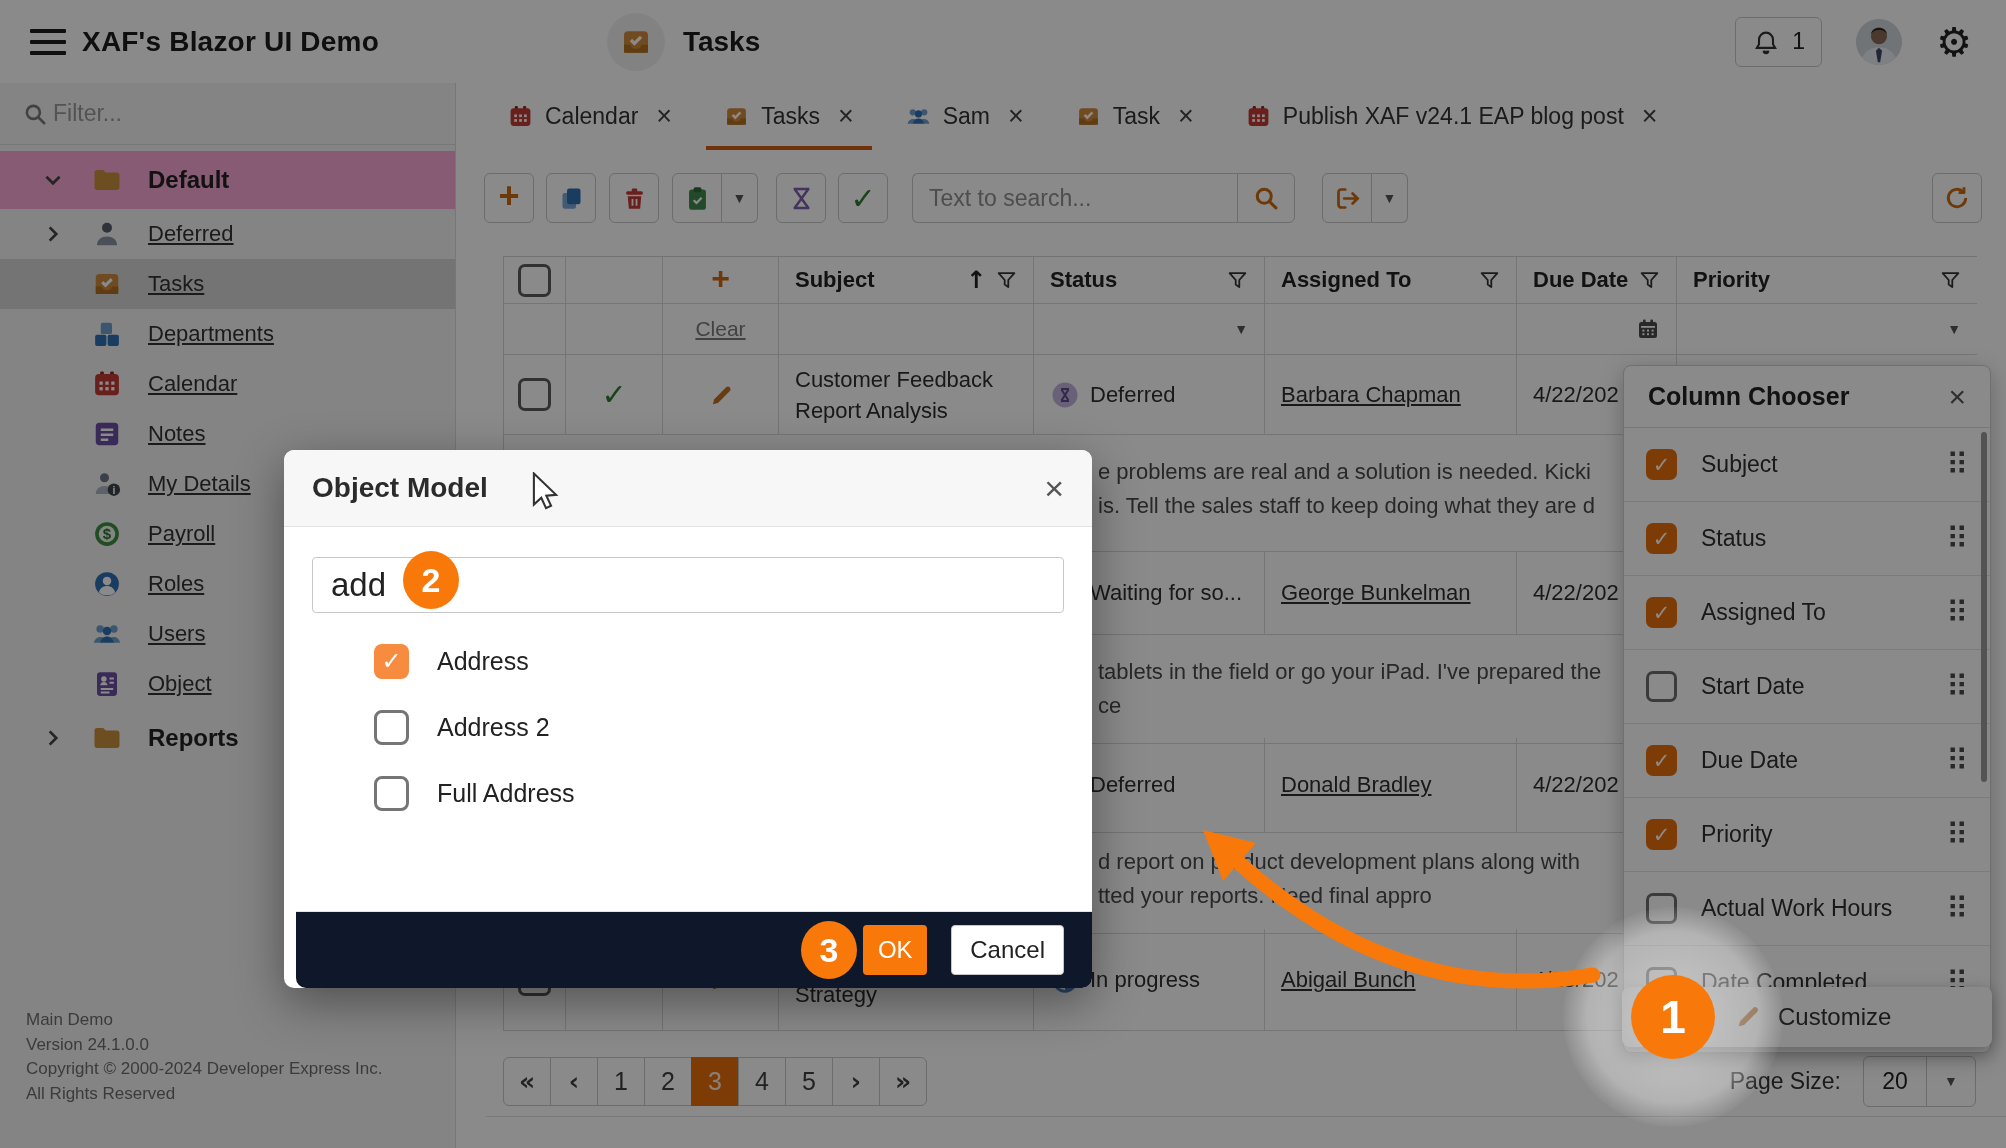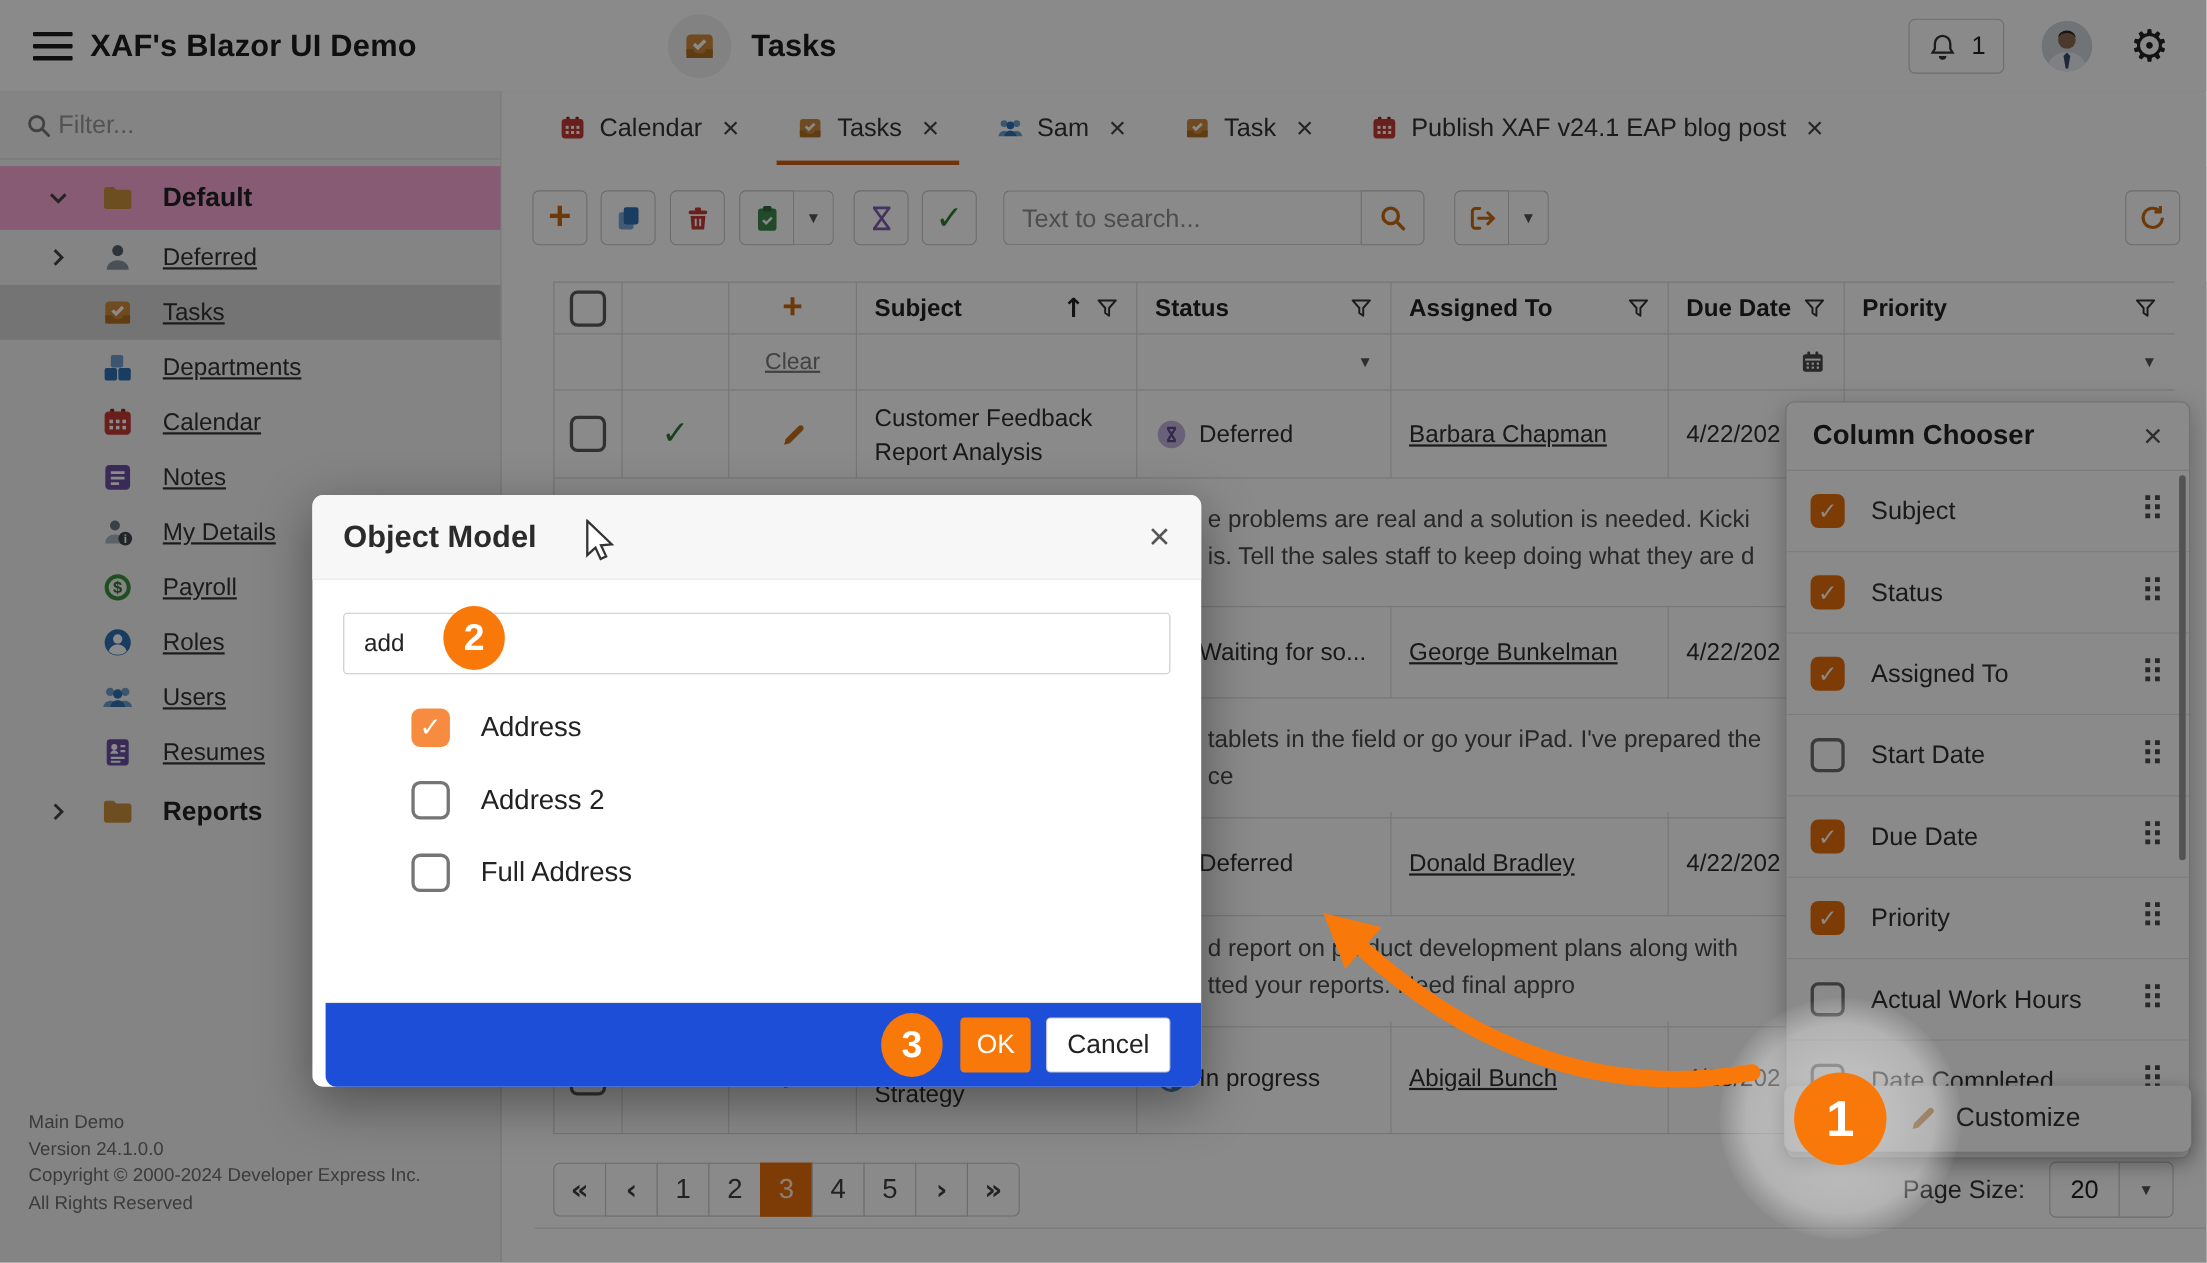--- a/index.html
+++ b/index.html
@@ -116,29 +116,29 @@
 
   
   #overlay{position:absolute;inset:0;background:rgba(0,0,0,.46);z-index:50}
   #modal{position:absolute;left:284px;top:450px;width:808px;height:538px;background:#fff;border-radius:10px;
          box-shadow:0 14px 48px rgba(0,0,0,.4);z-index:60;box-sizing:border-box}
   .m-head{height:76px;display:flex;align-items:center;padding:0 28px;border-bottom:1px solid #e2e2e2;
           background:#f7f7f7;border-radius:10px 10px 0 0}
   .m-title{font-size:28px;font-weight:bold;color:#2b2b2b}
   .m-x{margin-left:auto;font-size:34px;color:#555;cursor:pointer;line-height:1}
   .m-body{padding:30px 28px 0 28px}
-  .m-input{width:100%;height:56px;border:1px solid #c7c7c7;border-radius:4px;font-size:22px;color:#222;
+  .m-input{width:100%;height:56px;border:1px solid #c7c7c7;border-radius:4px;font-size:33px;color:#222;
            padding:0 18px;box-sizing:border-box;outline:none;font-family:"Liberation Sans",sans-serif}
   .m-opt{display:flex;align-items:center;margin-top:30px;margin-left:62px;height:36px}
   .m-box{width:35px;height:35px;border-radius:8px;display:flex;align-items:center;justify-content:center;cursor:pointer;box-sizing:border-box}
   .m-box.on{background:#f78b40;color:#fff;font-size:24px;font-weight:bold;font-family:"DejaVu Sans",sans-serif}
   .m-box.off{border:3px solid #757575;background:#fff}
   .m-opt .olbl{font-size:25px;color:#222;margin-left:28px}
-  .m-foot{position:absolute;left:12px;right:0;bottom:0;height:76px;background:#1d4ed8;border-top:1px solid #e4e4e4;
-          border-radius:0 0 10px 10px;display:flex;align-items:center;justify-content:flex-end;gap:14px;padding-right:28px}
+  .m-foot{position:absolute;left:12px;right:0;bottom:0;height:76px;background:#0f172a;border-top:1px solid #e4e4e4;
+          border-radius:0 0 10px 10px;display:flex;align-items:center;justify-content:flex-end;gap:24px;padding-right:28px}
   .btn-ok{min-width:64px;height:50px;background:#f8790a;border:none;border-radius:4px;color:#fff;font-size:24px;
           cursor:pointer;font-family:"Liberation Sans",sans-serif}
   .btn-cancel{height:50px;background:#fff;border:1px solid #c7c7c7;border-radius:4px;color:#222;font-size:24px;
               padding:0 18px;cursor:pointer;font-family:"Liberation Sans",sans-serif}
 
   
   .step-badge{position:absolute;z-index:70;background:#f8790a;color:#fff;border-radius:50%;
               display:flex;align-items:center;justify-content:center;font-weight:bold}
   #badge2{left:403px;top:551px;width:56px;height:58px;font-size:34px}
   #badge3{left:801px;top:921px;width:56px;height:58px;font-size:34px}
@@ -301,21 +301,21 @@
       <span class="lbl">Users</span>
     </div>
     <div class="trow">
       <span class="noch"></span>
       <svg class="t-ico" viewBox="0 0 24 24">
           <rect x="4" y="2.5" width="16" height="19" rx="2.5" fill="#6b4fa1"></rect>
           <circle cx="9.5" cy="8" r="2.2" fill="#fff"></circle>
           <path d="M6.5 13c.4-1.7 1.6-2.6 3-2.6s2.6.9 3 2.6z" fill="#fff"></path>
           <path d="M14 7.5h3.5M14 11h3.5M7 16h10M7 18.8h7" stroke="#fff" stroke-width="1.6"></path>
         </svg>
-      <span class="lbl">Resumes</span>
+      <span class="lbl">Object</span>
     </div>
     <div class="trow group">
       <svg class="chev" width="22" height="22" viewBox="0 0 20 20" fill="none" stroke="#444" stroke-width="2.4">
           <path d="M7 4l6 6-6 6"></path>
         </svg>
       <svg class="t-ico" viewBox="0 0 24 24">
           <path d="M2 6c0-1 .8-2 2-2h5l2 2h9c1 0 2 1 2 2v10c0 1-1 2-2 2H4c-1.2 0-2-1-2-2z" fill="#c9913d"></path>
         </svg>
       <span class="lbl">Reports</span>
     </div>

